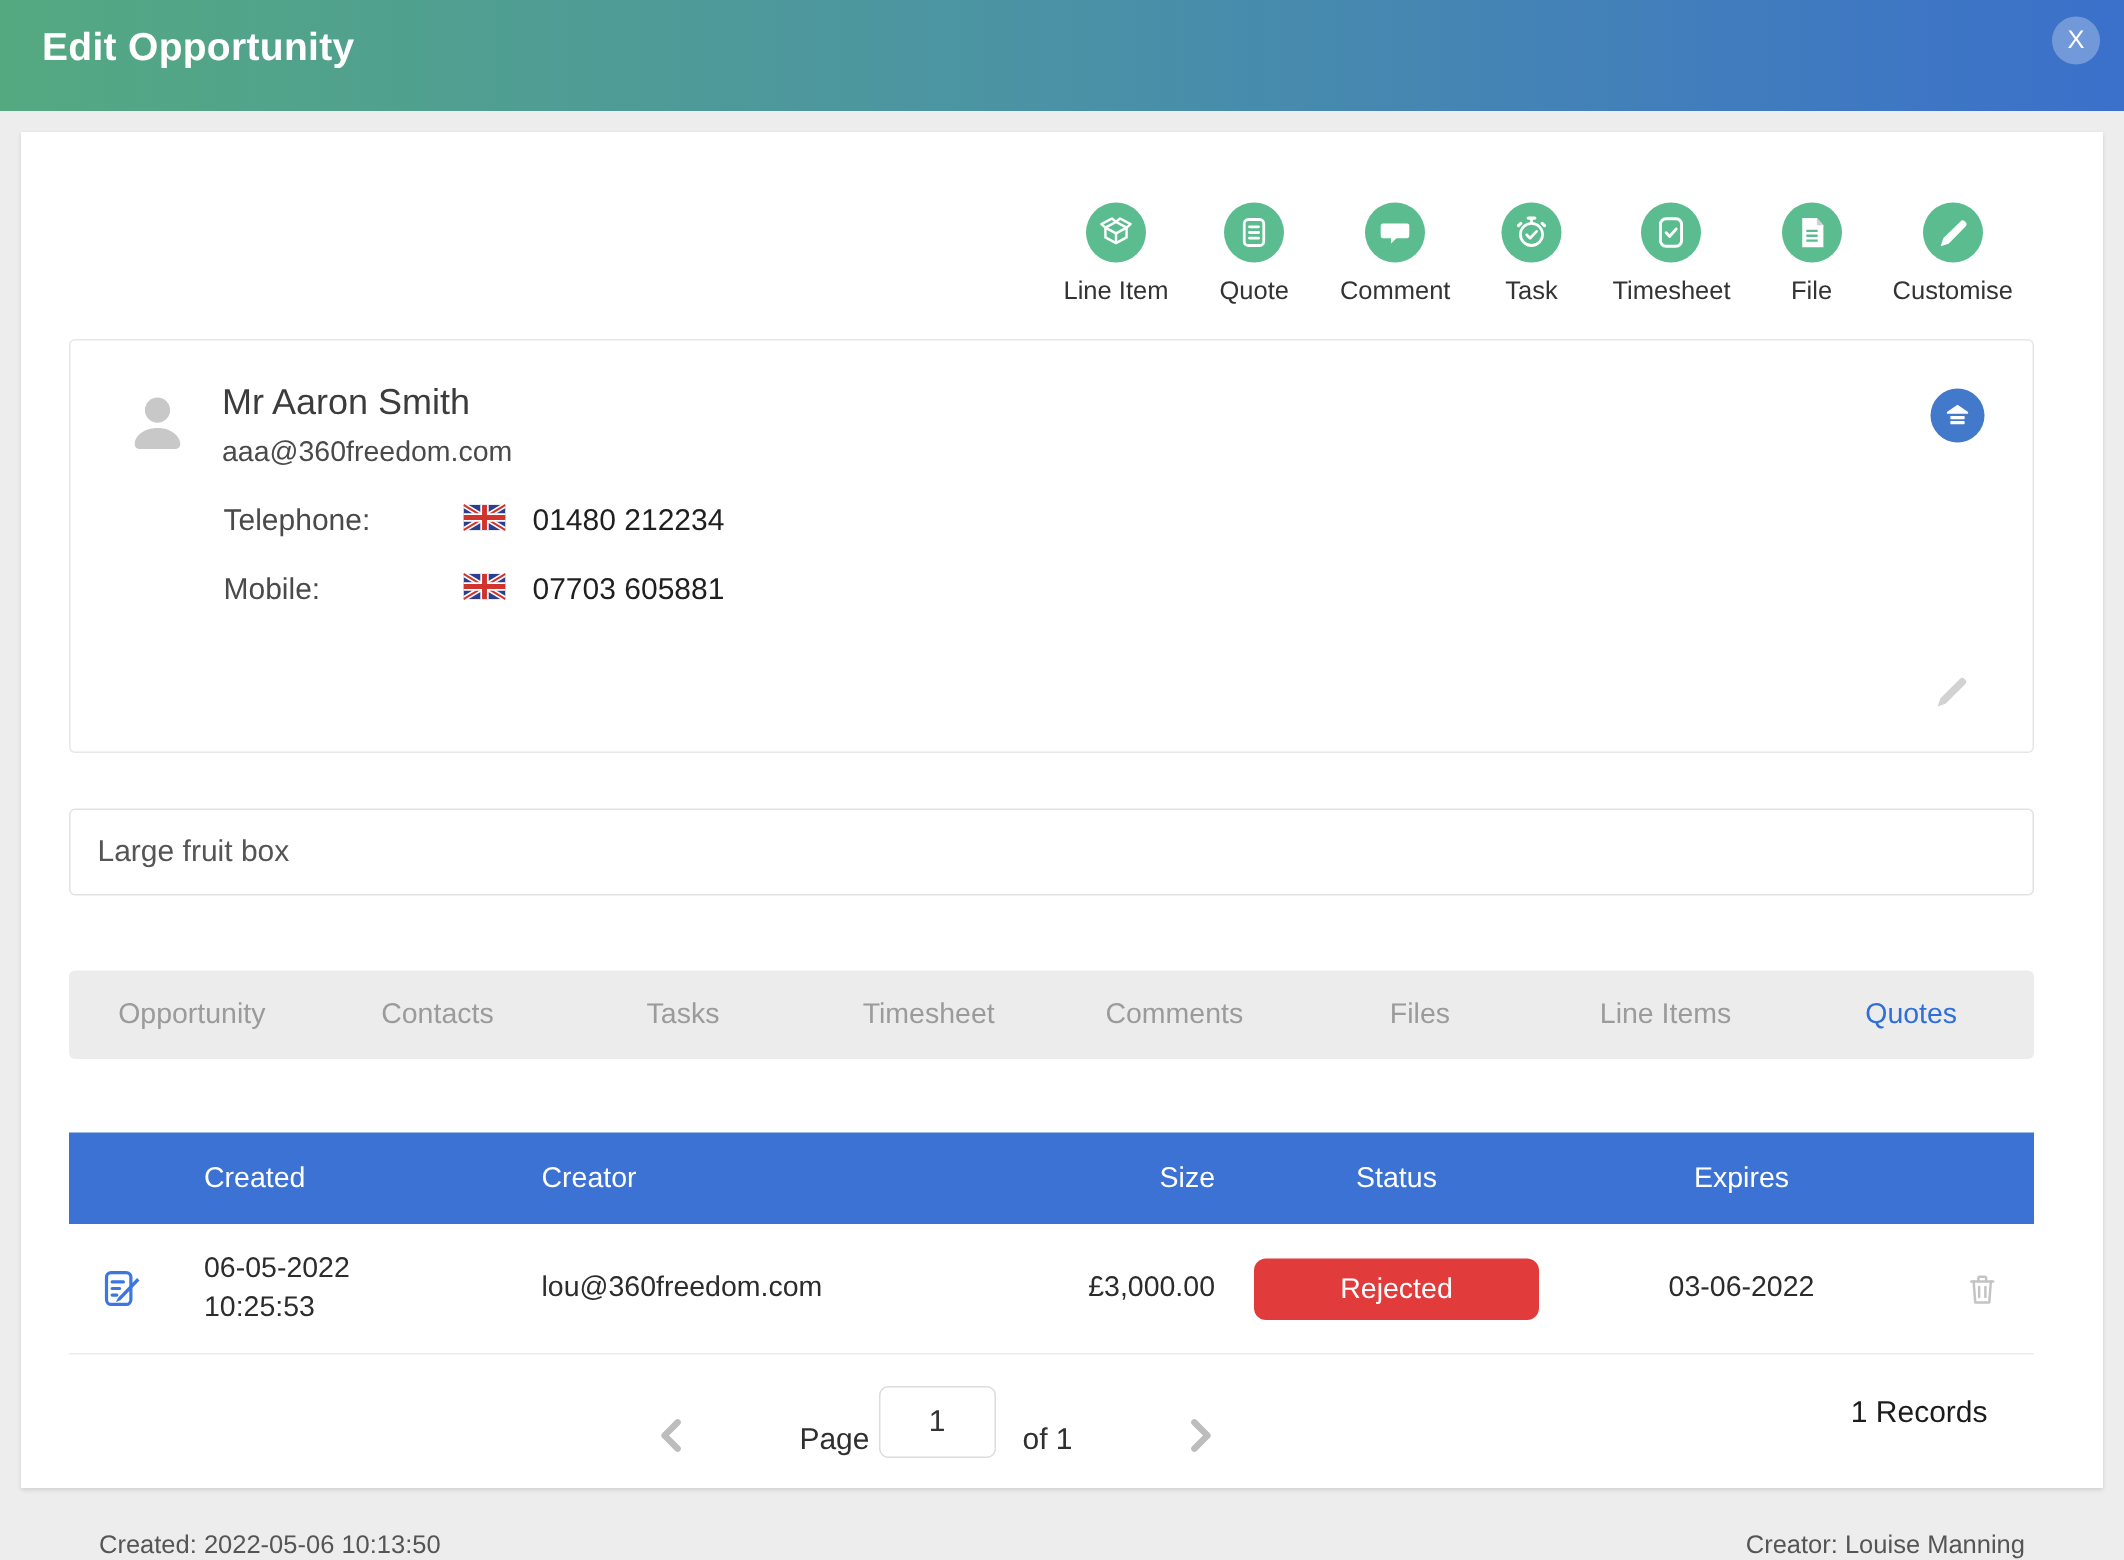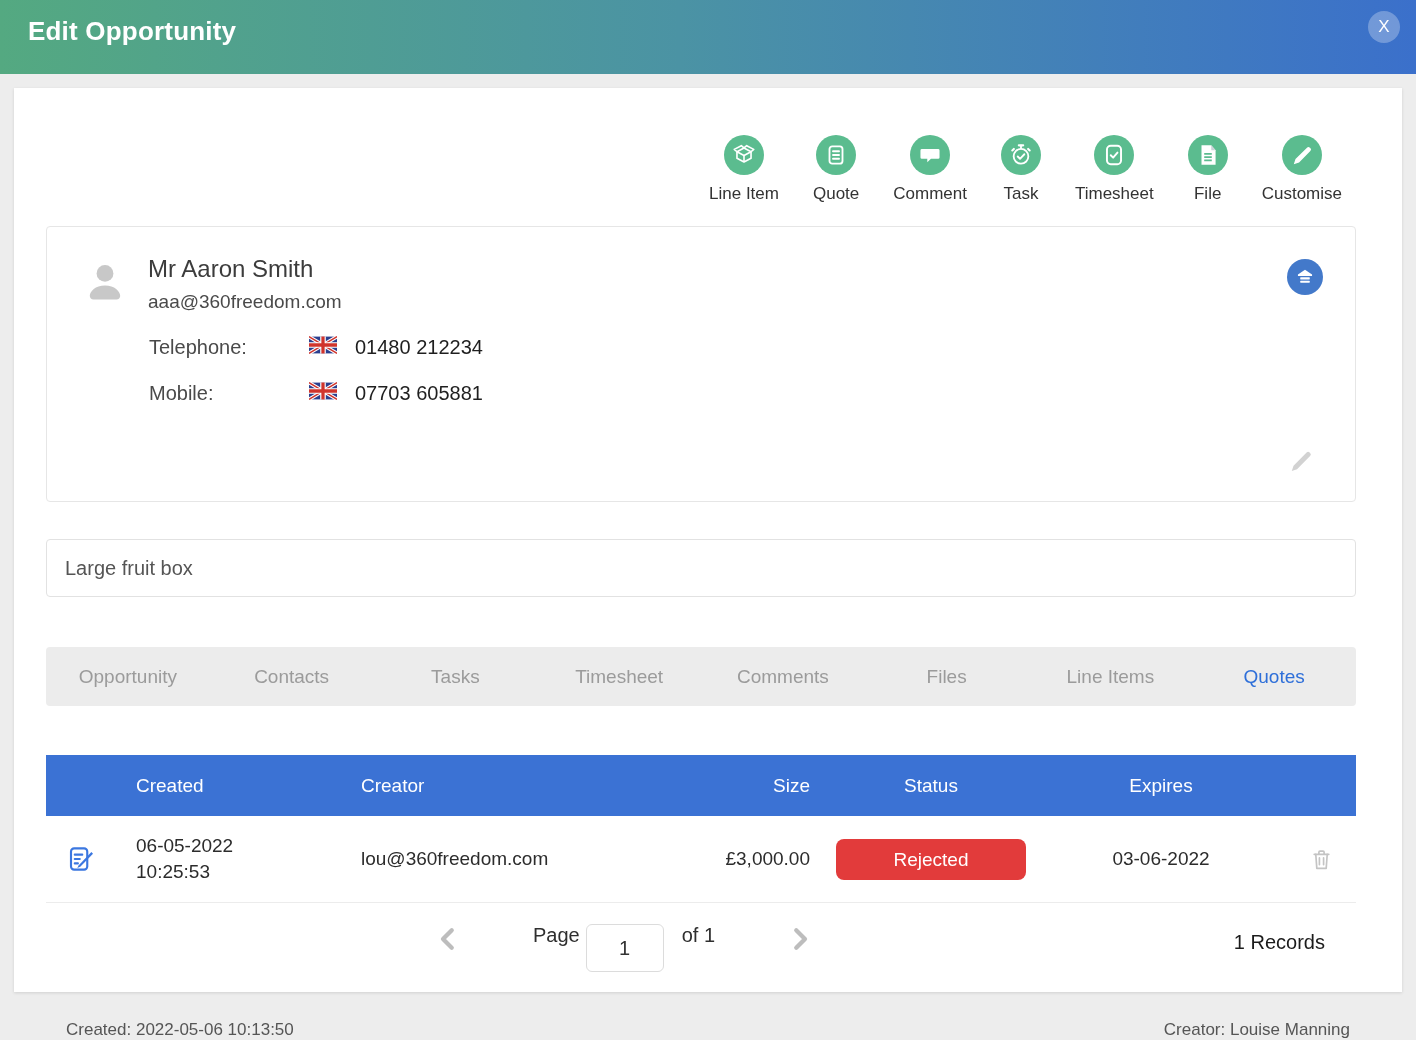--- a/index.html
+++ b/index.html
@@ -100,21 +100,21 @@
   .status-btn {
     display:inline-block; width:190px; height:41px; line-height:41px;
     border-radius:8px; color:#fff; text-align:center; font-size:19px;
     border:none; cursor:pointer; font-family:"Liberation Sans", sans-serif;
   }
   .cell-trash { display:flex; justify-content:center; }
   .cell-trash svg { width:25px; height:25px; cursor:pointer; }
 
   
   .pagination { position:relative; height:90px; display:flex; align-items:center; justify-content:center; }
-  .pager-group { display:flex; align-items:flex-start; position:relative; left:-77px; }
+  .pager-group { display:flex; align-items:flex-end; position:relative; left:-77px; }
   .page-arrow { background:none; border:none; cursor:pointer; width:30px; height:30px; padding:0; }
   .page-arrow svg { width:30px; height:30px; }
   .pager-label { font-size:20px; color:#2f2f2f; }
   .lbl-page { margin:0 6px 0 70px; }
   .lbl-of { margin:0 70px 0 18px; }
   .page-input {
     width:78px; height:48px; border:1px solid #dcdcdc; border-radius:6px;
     text-align:center; font-size:20px; color:#333;
     font-family:"Liberation Sans", sans-serif; outline:none;
   }

